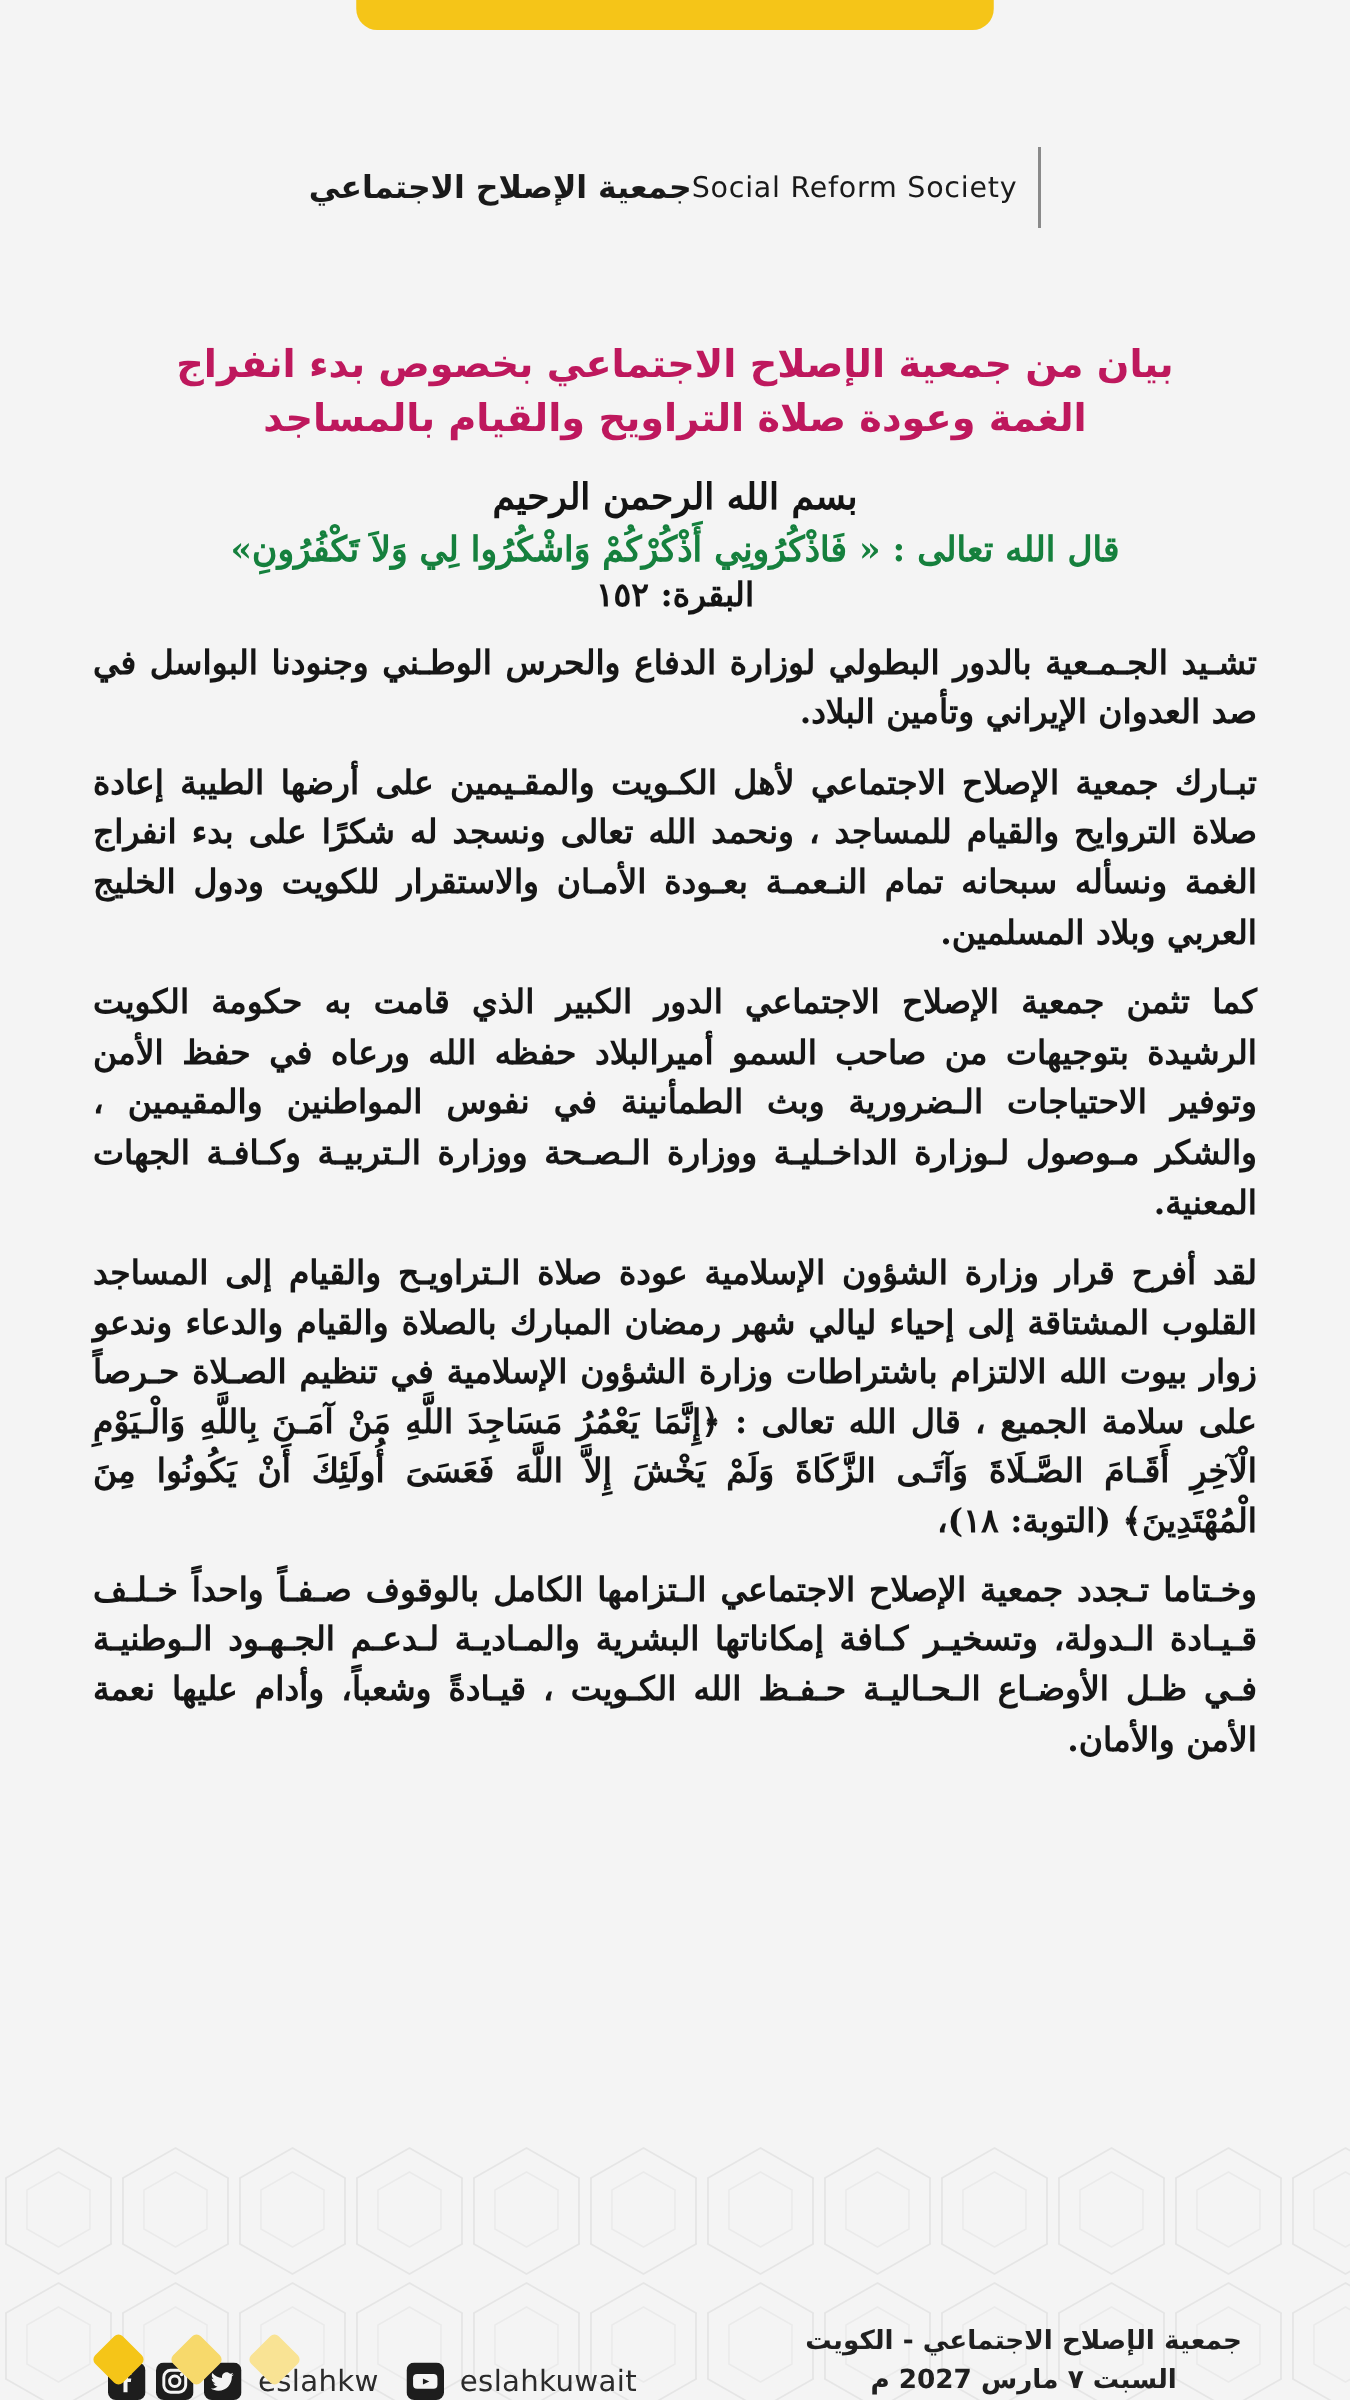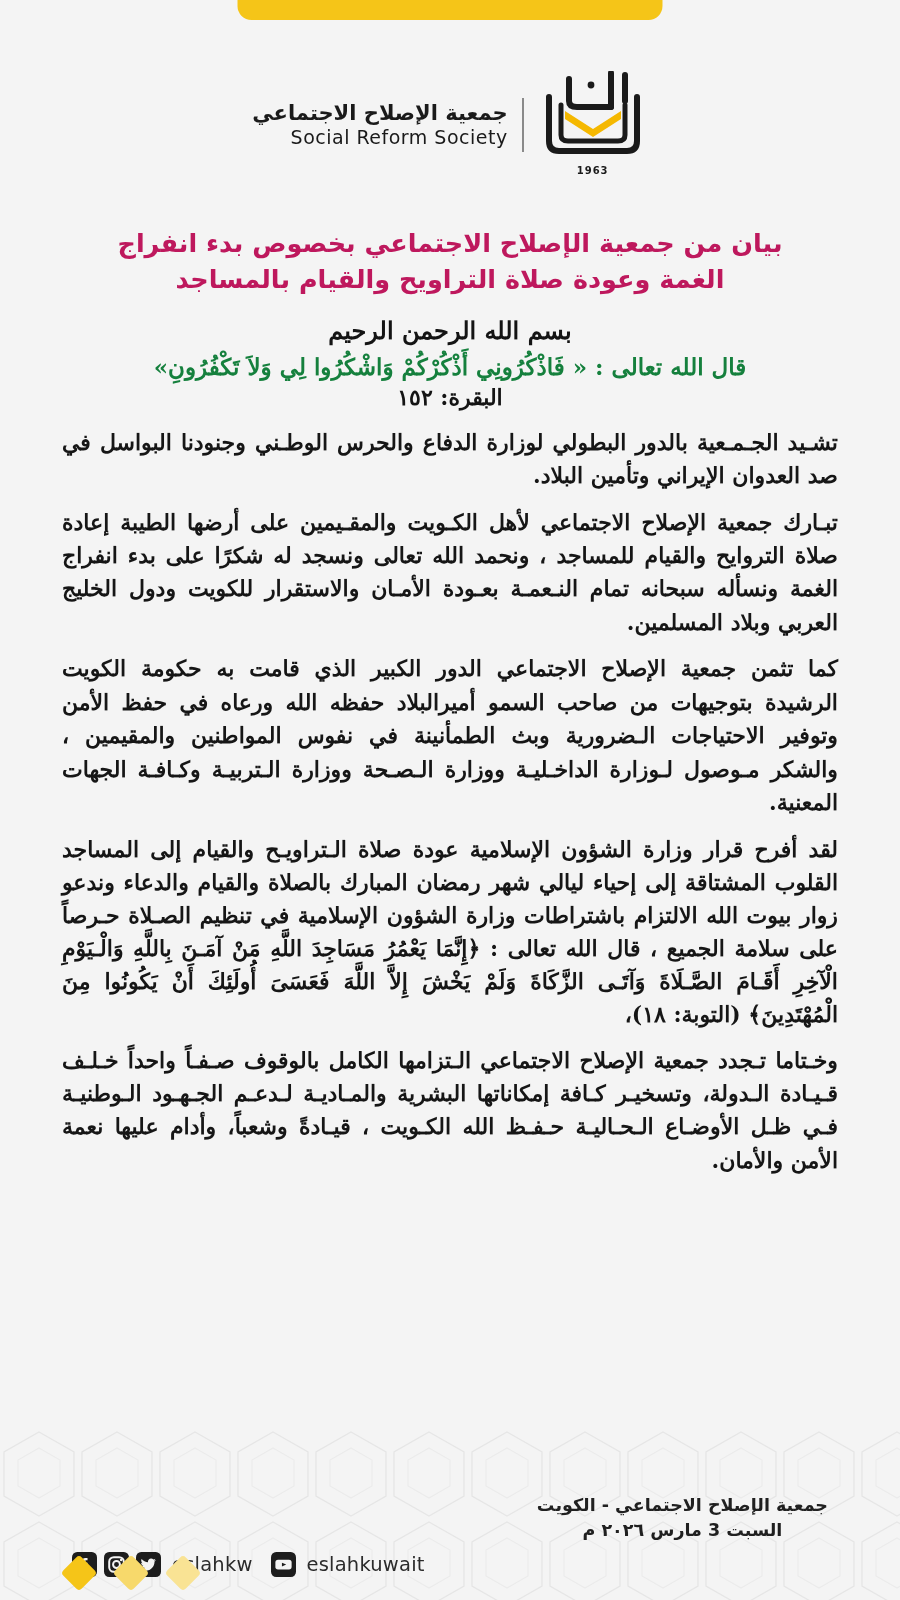--- a/index.html
+++ b/index.html
@@ -44,21 +44,20 @@
     justify-content:center;
     direction:ltr;
   }
   .logo-wrap {
     display:flex;
     align-items:center;
     gap:14px;
   }
   .logo-text {
     display:flex;
-    flex-direction:column;
     align-items:flex-end;
     justify-content:center;
   }
   .logo-ar {
     font-size:21px;
     font-weight:bold;
     color:#1a1a1a;
     letter-spacing:0px;
     line-height:1.25;
     direction:rtl;
@@ -166,21 +165,21 @@
   }
   .hex-bg {
     position:absolute;
     inset:0;
     opacity:0.5;
   }
   .footer-inner {
     position:absolute;
     inset:0;
     display:flex;
-    align-items:center;
+    align-items:flex-end;
     justify-content:space-between;
     padding:6px 72px 0 72px;
     direction:rtl;
   }
   .footer-org {
     direction:rtl;
     text-align:center;
     color:#202020;
   }
   .footer-org .line {
@@ -232,35 +231,20 @@
   <div class="top-tab"></div>
 </div>
 
 <div class="logo-area">
   <div class="logo-wrap">
     <div class="logo-text">
       <div class="logo-ar">جمعية الإصلاح الاجتماعي</div>
       <div class="logo-en">Social Reform Society</div>
     </div>
     <div class="logo-divider"></div>
-    <div class="logo-mark">
-      <svg width="108" height="92" viewBox="0 0 108 92">
-
-        <path d="M10 26 L10 70 Q10 80 20 80 L54 80 L88 80 Q98 80 98 70 L98 26" fill="none" stroke="#1a1a1a" stroke-width="6" stroke-linecap="round"></path>
-        <path d="M22 34 L22 64 Q22 70 29 70 L54 70 L79 70 Q86 70 86 64 L86 34" fill="none" stroke="#1a1a1a" stroke-width="5" stroke-linecap="round"></path>
-
-        <path d="M26 40 L54 58 L82 40 L82 48 L54 66 L26 48 Z" fill="#f5b800"></path>
-
-        <path d="M30 8 L30 30 Q30 36 38 36 L72 36" fill="none" stroke="#1a1a1a" stroke-width="6" stroke-linecap="round"></path>
-        <path d="M72 2 L72 36" fill="none" stroke="#1a1a1a" stroke-width="6" stroke-linecap="round"></path>
-        <path d="M86 4 L86 30" fill="none" stroke="#1a1a1a" stroke-width="6" stroke-linecap="round"></path>
-        <circle cx="52" cy="14" r="3.4" fill="#1a1a1a"></circle>
-      </svg>
-      <div class="logo-year">1963</div>
-    </div>
   </div>
 </div>
 
 <div class="content">
 
   <div class="statement-title">بيان من جمعية الإصلاح الاجتماعي بخصوص بدء انفراج الغمة وعودة صلاة التراويح والقيام بالمساجد</div>
 
   <div class="basmala">بسم الله الرحمن الرحيم</div>
 
   <div class="verse-line">قال الله تعالى : « فَاذْكُرُونِي أَذْكُرْكُمْ وَاشْكُرُوا لِي وَلاَ تَكْفُرُونِ»</div>
@@ -283,21 +267,21 @@
         <path d="M39 18 L60 30 L60 56 L39 68 L18 56 L18 30 Z" fill="none" stroke="#e2e2e2" stroke-width="1.1"></path>
       </pattern>
     </defs>
     <rect width="900" height="170" fill="url(#hexp)"></rect>
   </svg>
 
   <div class="footer-inner">
 
     <div class="footer-org">
       <div class="line">جمعية الإصلاح الاجتماعي - الكويت</div>
-      <div class="line">السبت 3 مارس ٢٠٢٦ م</div>
+      <div class="line">السبت ٧ مارس 2027 م</div>
     </div>
 
     <div class="socials">
 
       <div class="social-group">
         <svg class="sicon" width="25" height="25" viewBox="0 0 24 24">
           <rect x="0" y="0" width="24" height="24" rx="5" fill="#1d1d1d"></rect>
           <path d="M14.6 12.4h-2.1V19H9.9v-6.6H8.5v-2.2h1.4V8.8c0-1.9 0.8-3 3-3h2v2.2h-1.3c-0.7 0-0.8 0.3-0.8 0.9v1.3h2.1z" fill="#f4f4f4"></path>
         </svg>
         <svg class="sicon" width="25" height="25" viewBox="0 0 24 24">

